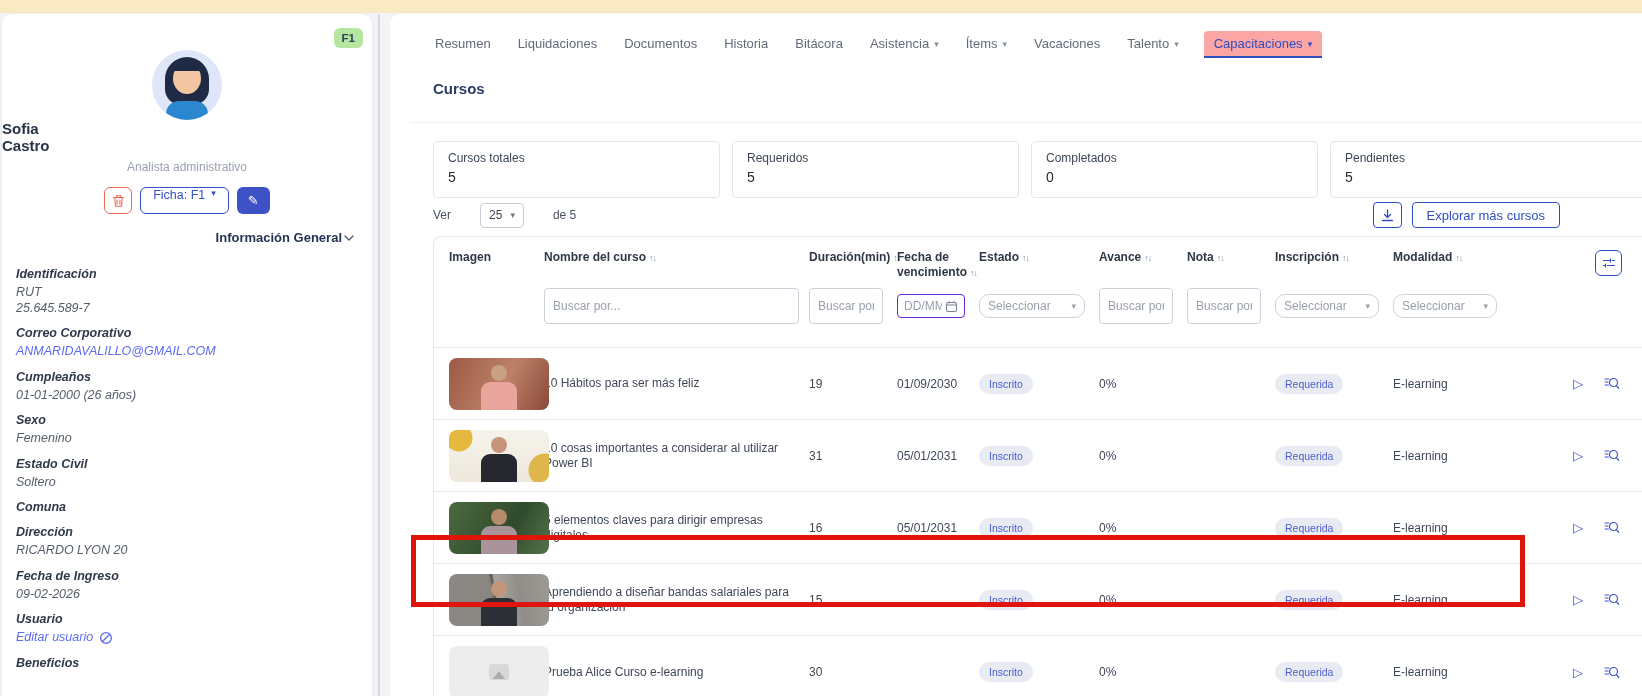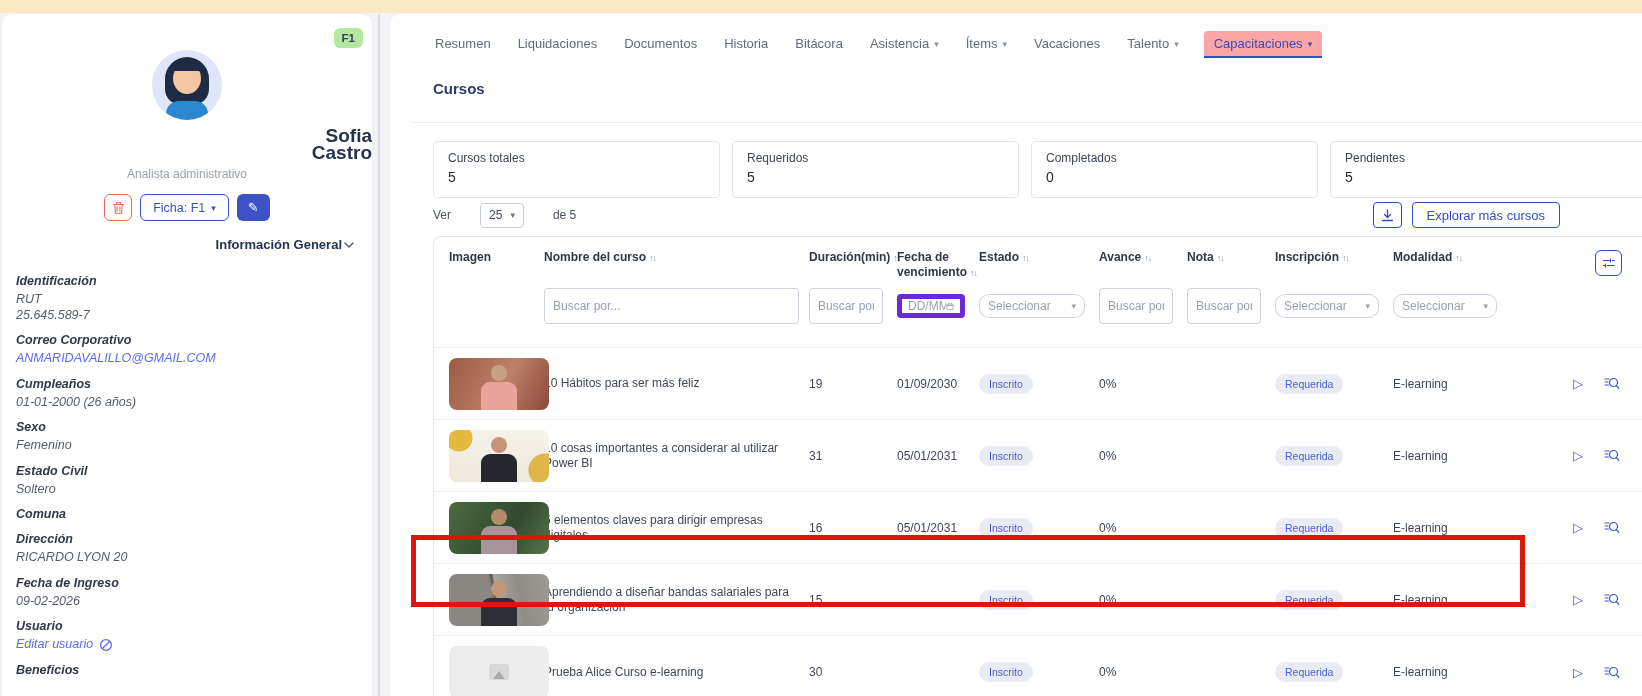--- a/index.html
+++ b/index.html
@@ -13,27 +13,27 @@
   
   .lpanel { position:absolute; left:2px; top:14px; width:370px; height:682px; background:#fff;
             border-radius:10px 10px 0 0; box-shadow:0 1px 4px rgba(40,50,80,.07); overflow:hidden; }
   .f1badge { position:absolute; right:9px; top:14px; background:#b5e7a1; color:#2c4360;
              font-size:11.5px; font-weight:700; padding:4px 8px; border-radius:6px; }
   .avatar { width:70px; height:70px; border-radius:50%; background:#dfe6f9; margin:36px auto 0; position:relative; overflow:hidden; }
   .avatar .hair { position:absolute; left:13px; top:7px; width:44px; height:48px; border-radius:22px 22px 16px 16px; background:#1f2a44; }
   .avatar .face { position:absolute; left:21px; top:13px; width:28px; height:31px; border-radius:50%; background:#f4c5a1; }
   .avatar .fringe { position:absolute; left:19px; top:9px; width:32px; height:12px; border-radius:16px 16px 0 0; background:#1f2a44; }
   .avatar .torso { position:absolute; left:14px; bottom:-2px; width:42px; height:21px; border-radius:13px 13px 0 0; background:#2b87cf; }
-  .pname { text-align:right; margin-top:7px; font-size:19px; font-weight:700; color:#273349; line-height:17px; }
+  .pname { text-align:left; font-size:15px; font-weight:700; color:#273349; line-height:17px; }
   .prole { text-align:center; margin-top:6px; font-size:12px; color:#9aa2ae; }
   .pbtns { display:flex; justify-content:center; align-items:center; gap:8px; margin-top:13px; }
   .btn-trash { width:28px; height:27px; border:1px solid #ef6a57; border-radius:6px; background:#fff;
                display:flex; align-items:center; justify-content:center; cursor:pointer; }
   .btn-ficha { height:27px; border:1px solid #3350c8; border-radius:6px; background:#fff; color:#3350c8;
-               font-size:12.5px; padding:0 12px; display:flex; align-items:center; gap:6px; cursor:pointer; }
+               font-size:12.5px; padding:0 12px; display:flex; align-items:flex-start; gap:6px; cursor:pointer; }
   .btn-edit { width:33px; height:27px; border:none; border-radius:6px; background:#3d53c5; color:#fff;
               font-size:13px; display:flex; align-items:center; justify-content:center; cursor:pointer; }
   .sectrow { display:flex; justify-content:flex-end; align-items:center; margin-top:16px; padding:0 16px 0 14px; }
   .sectrow .stitle { font-size:13px; font-weight:700; color:#243355; }
   .fields { margin-top:22px; padding:0 18px 0 14px; }
   .fblock { margin-bottom:10px;font-style:italic; }
   .flabel { font-size:12.5px; font-weight:700; color:#2f3949; line-height:15px; }
   .fvalue { font-size:12.5px; color:#555d69; line-height:15.5px; margin-top:3px; }
   .flink  { color:#5b6cf0; }
   .linkrow { display:flex; align-items:center; gap:6px; margin-top:3px; }
@@ -80,21 +80,21 @@
   .th .sort { font-size:9px; color:#8a92a0; letter-spacing:-1px; margin-left:3px; }
   .th.nosort { cursor:default; }
   .tfilter-row { padding-top:7px; padding-bottom:23px; border-bottom:1px solid #e8ebf1; }
   .fin { height:36px; border:1px solid #ccd1db; border-radius:4px; font-size:12px; color:#5a6270; padding:0 8px;
          width:calc(100% - 14px); font-family:"Liberation Sans",sans-serif; }
   .fin::placeholder { color:#9aa1ad; }
   .fin-wide { width:calc(100% - 10px); }
   .fsel { height:24px; border:1px solid #ccd1db; border-radius:10px; background:#fff; width:calc(100% - 14px);
           display:flex; align-items:center; font-size:12px; color:#9aa1ad; padding:0 8px; cursor:pointer; }
   .fsel .caret { margin-left:auto; font-size:9px; color:#9aa1ad; }
-  .fdate { height:24px; border:5px solid #6d28d9; border-radius:4px; background:#fff; width:calc(100% - 14px);
+  .fdate { height:24px; border:1px solid #6d28d9; border-radius:4px; background:#fff; width:calc(100% - 14px);
            display:flex; align-items:center; padding:0 6px; }
   .fdate input { border:none; outline:none; width:38px; font-size:12px; color:#5a6270; font-family:"Liberation Sans",sans-serif; }
   .fdate input::placeholder { color:#9aa1ad; }
   .fdate svg { margin-left:auto; }
   .btn-filter { width:27px; height:26px; border:1px solid #2f4ec0; border-radius:6px; background:#fff;
                 display:flex; align-items:center; justify-content:center; margin-left:84px; cursor:pointer; }
 
   .trow { height:72px; border-bottom:1px solid #e8ebf1; font-size:12px; color:#3f4856; }
   .trow:last-child { border-bottom:none; }
   .cname { padding-right:20px; line-height:15px; }

